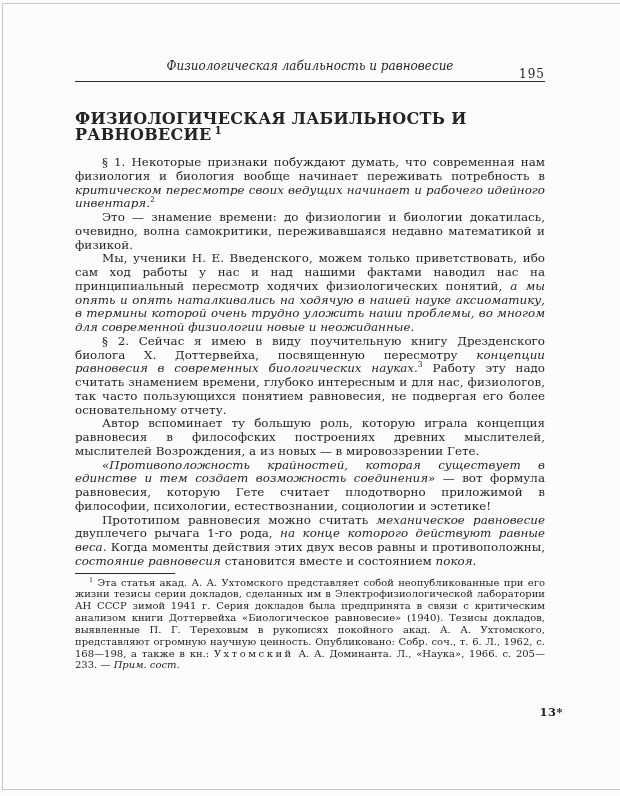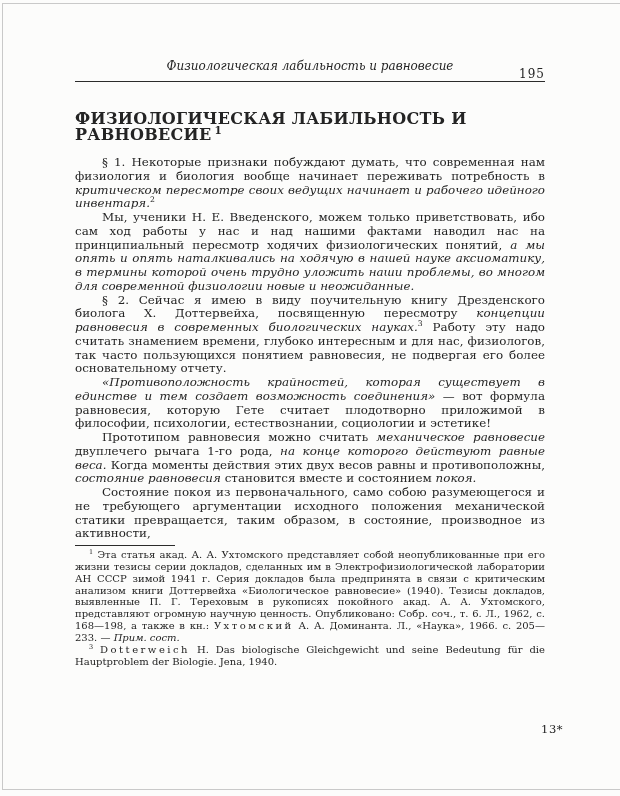--- a/index.html
+++ b/index.html
@@ -70,23 +70,23 @@
     line-height:11.85px;
     text-align:justify;
   }
   .footnotes p{margin:0;text-indent:14px;}
   .it{font-style:italic;}
   .spaced{letter-spacing:2.5px;}
   sup{font-size:0.65em;line-height:0;vertical-align:super;}
   .title .title-sup{margin-left:3px;}
   .signature{
     position:absolute;
-    top:722px;right:72px;
+    top:705px;right:72px;
     font-size:11.5px;
-    font-weight:400;
+    font-weight:700;
     letter-spacing:0.5px;
   }
 </style>
 </head>
 <body>
 
 <div class="page">
   <div class="frame"></div>
 
   <div class="content">
@@ -97,30 +97,30 @@
     </div>
 
     <hr class="header-rule">
 
     <div class="title">
       <span>ФИЗИОЛОГИЧЕСКАЯ ЛАБИЛЬНОСТЬ И РАВНОВЕСИЕ</span><sup class="title-sup">1</sup>
     </div>
 
     <div class="body-text">
       <p><span>§ 1. Некоторые признаки побуждают думать, что современная нам физиология и биология вообще начинает переживать потребность в </span><span class="it">критическом пересмотре своих ведущих начинает и рабочего идейного инвентаря.</span><sup>2</sup></p>
+      <p><span>Это — знамение времени: до физиологии и биологии докатилась, очевидно, волна самокритики, переживавшаяся недавно математикой и физикой.</span></p>
       <p><span>Мы, ученики Н. Е. Введенского, можем только приветствовать, ибо сам ход работы у нас и над нашими фактами наводил нас на принципиальный пересмотр ходячих физиологических понятий, </span><span class="it">а мы опять и опять наталкивались на ходячую в нашей науке аксиоматику, в термины которой очень трудно уложить наши проблемы, во многом для современной физиологии новые и неожиданные.</span></p>
       <p><span>§ 2. Сейчас я имею в виду поучительную книгу Дрезденского биолога Х. Доттервейха, посвященную пересмотру </span><span class="it">концепции равновесия в современных биологических науках.</span><sup>3</sup><span> Работу эту надо считать знамением времени, глубоко интересным и для нас, физиологов, так часто пользующихся понятием равновесия, не подвергая его более основательному отчету.</span></p>
+      <p><span>Автор вспоминает ту большую роль, которую играла концепция равновесия в философских построениях древних мыслителей, мыслителей Возрождения, а из новых — в мировоззрении Гете.</span></p>
       <p><span class="it">«Противоположность крайностей, которая существует в единстве и тем создает возможность соединения»</span><span> — вот формула равновесия, которую Гете считает плодотворно приложимой в философии, психологии, естествознании, социологии и эстетике!</span></p>
       <p><span>Прототипом равновесия можно считать </span><span class="it">механическое равновесие</span><span> двуплечего рычага 1-го рода, </span><span class="it">на конце которого действуют равные веса.</span><span> Когда моменты действия этих двух весов равны и противоположны, </span><span class="it">состояние равновесия</span><span> становится вместе и состоянием </span><span class="it">покоя.</span></p>
-      <p><span>Состояние покоя из первоначального, само собою разумеющегося и не требующего аргументации исходного положения механической статики превращается, таким образом, в состояние, производное из активности,</span></p>
     </div>
 
     <hr class="fn-rule">
 
     <div class="footnotes">
       <p><sup>1</sup><span> Эта статья акад. А. А. Ухтомского представляет собой неопубликованные при его жизни тезисы серии докладов, сделанных им в Электрофизиологической лаборатории АН СССР зимой 1941 г. Серия докладов была предпринята в связи с критическим анализом книги Доттервейха «Биологическое равновесие» (1940). Тезисы докладов, выявленные П. Г. Тереховым в рукописях покойного акад. А. А. Ухтомского, представляют огромную научную ценность. Опубликовано: Собр. соч., т. 6. Л., 1962, с. 168—198, а также в кн.: </span><span class="spaced">Ухтомский</span><span> А. А. Доминанта. Л., «Наука», 1966. с. 205—233. — </span><span class="it">Прим. сост.</span></p>
-      <p><sup>3</sup><span> </span><span class="spaced">Dotterweich</span><span> H. Das biologische Gleichgewicht und seine Bedeutung für die Hauptproblem der Biologie. Jena, 1940.</span></p>
     </div>
 
   </div>
 
   <div class="signature">13*</div>
 </div>
 
 </body></html>

